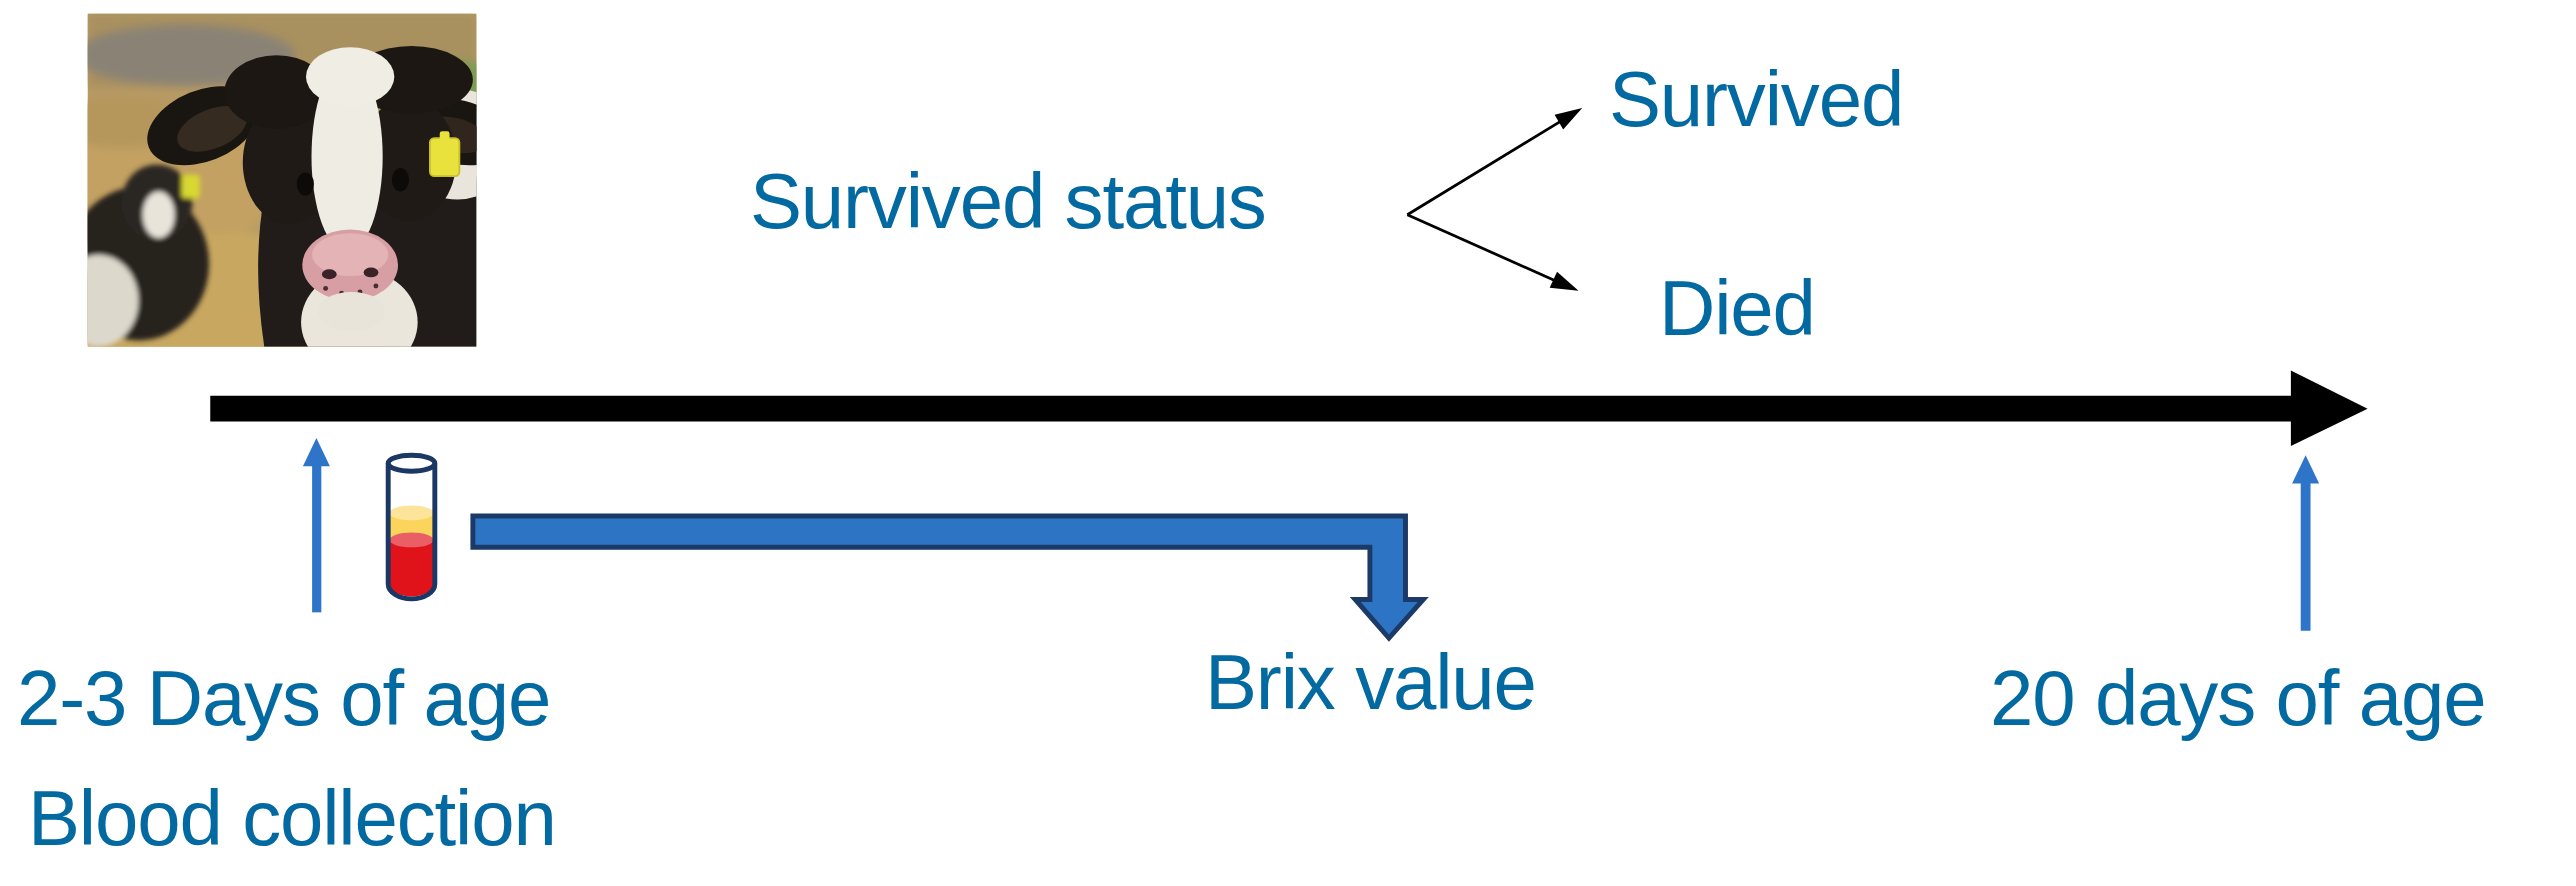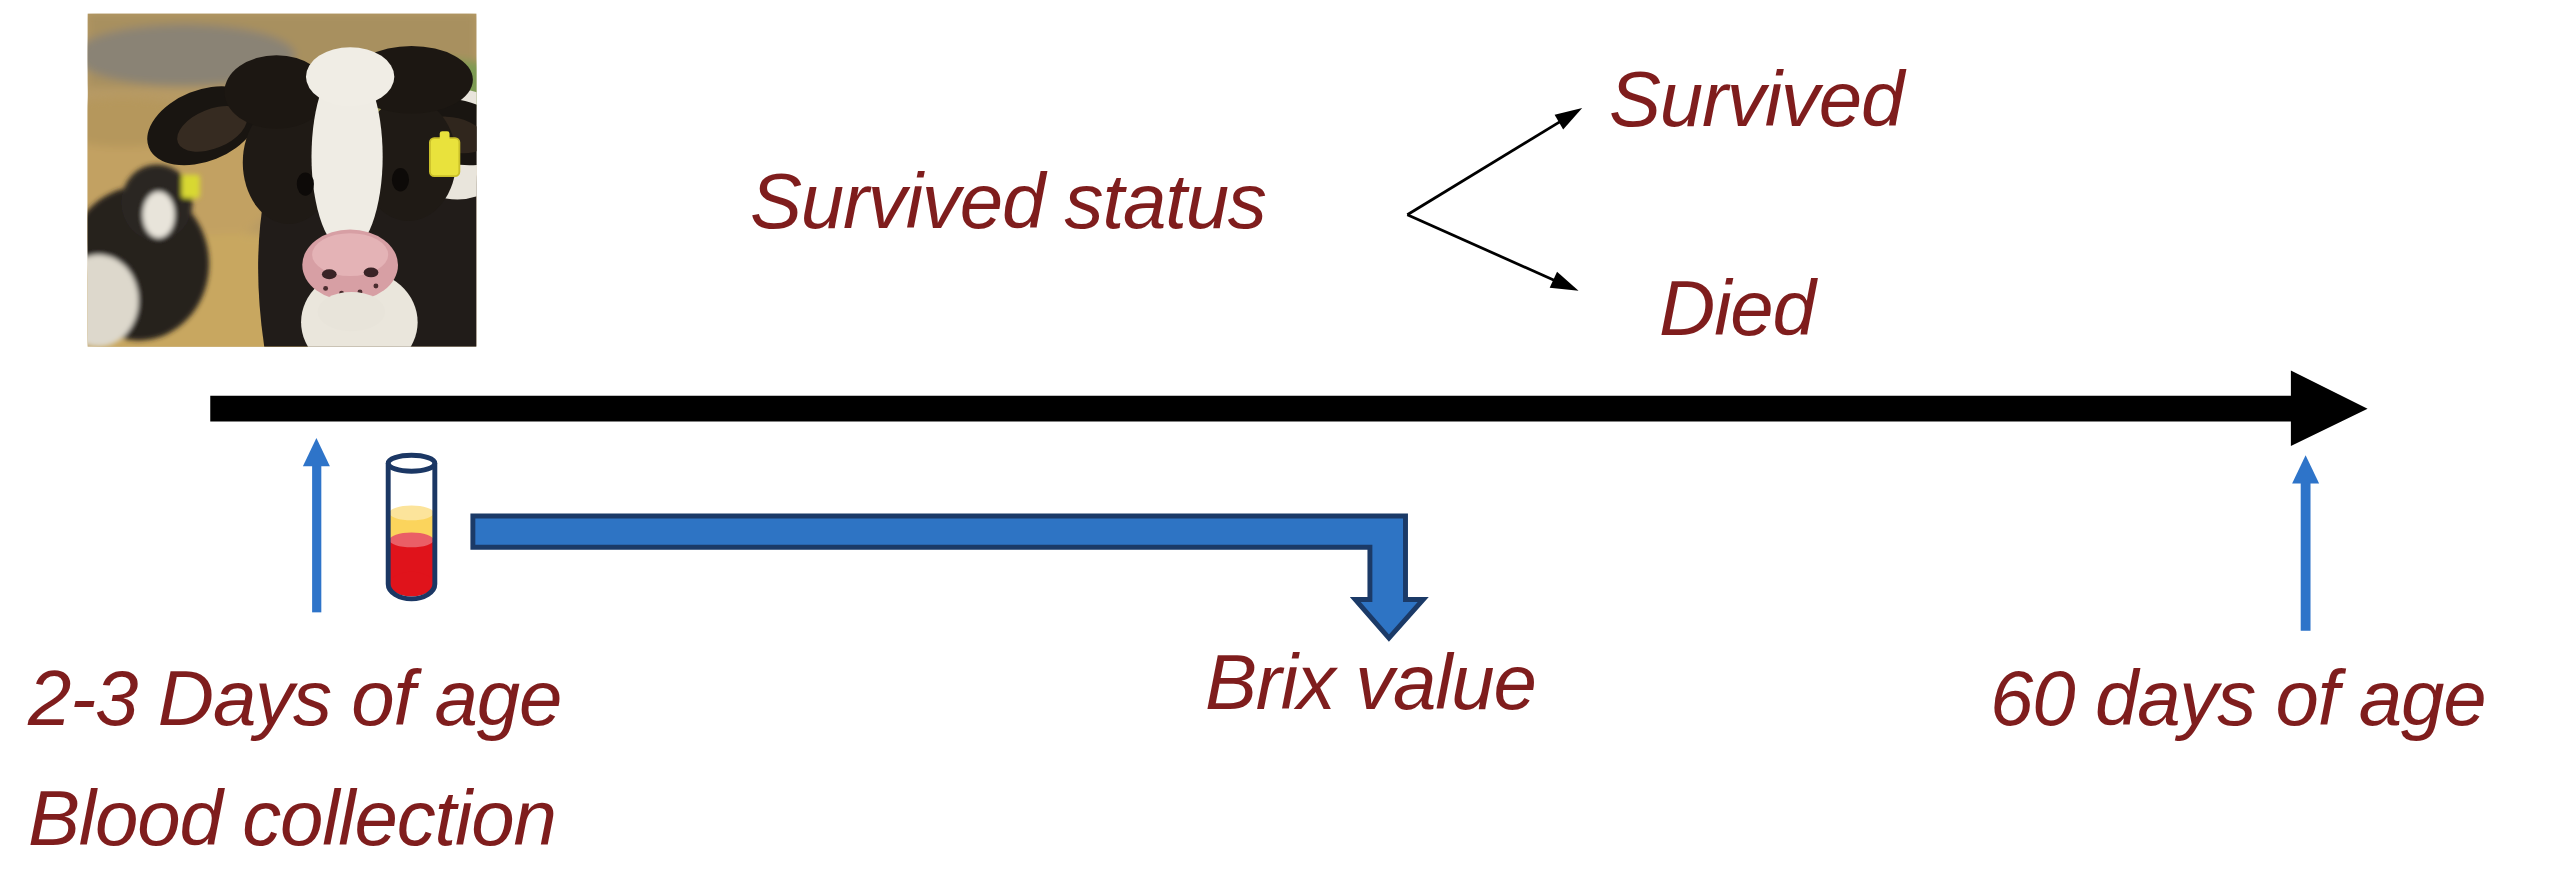--- a/index.html
+++ b/index.html
@@ -9,23 +9,22 @@
     background:#ffffff;
     font-family:"Liberation Sans", sans-serif;
     overflow:hidden;
   }
   .shape-layer{position:absolute;left:0;top:0;width:2576px;height:886px;}
   .label{
     position:absolute;
     font-size:78px;
     line-height:1;
     letter-spacing:-0.015em;
-    color:#7f1d1d;
+    color:#0369a1;
     white-space:nowrap;
-    font-style:italic;
   }
 </style>
 </head>
 <body>
 
 <div class="canvas">
 
   <svg class="shape-layer" viewBox="0 0 4197 1444" xmlns="http://www.w3.org/2000/svg">
 
     <defs>
@@ -134,23 +133,23 @@
 
     <path d="M 770,841 H 2290 V 977 H 2319 L 2263,1040 L 2208,977 H 2232 V 892 H 770 Z" fill="#2E74C4" stroke="#1B3A67" stroke-width="8" stroke-linejoin="miter"></path>
   </svg>
 
   <div class="label" style="left:750px;top:162px;">Survived status</div>
 
   <div class="label" style="left:1609px;top:60px;">Survived</div>
 
   <div class="label" style="left:1659px;top:225px;margin-top:44px;">Died</div>
 
-  <div class="label" style="left:28px;top:659px;text-align:right;">2-3 Days of age</div>
+  <div class="label" style="left:17px;top:659px;text-align:right;">2-3 Days of age</div>
 
   <div class="label" style="left:1205px;top:643px;">Brix value</div>
 
   <div class="label" style="left:28px;top:779px;">Blood collection</div>
 
 
-  <div class="label" style="left:1990px;top:659px;">60 days of age</div>
+  <div class="label" style="left:1990px;top:659px;">20 days of age</div>
 
 </div>
 
 
 </body></html>

